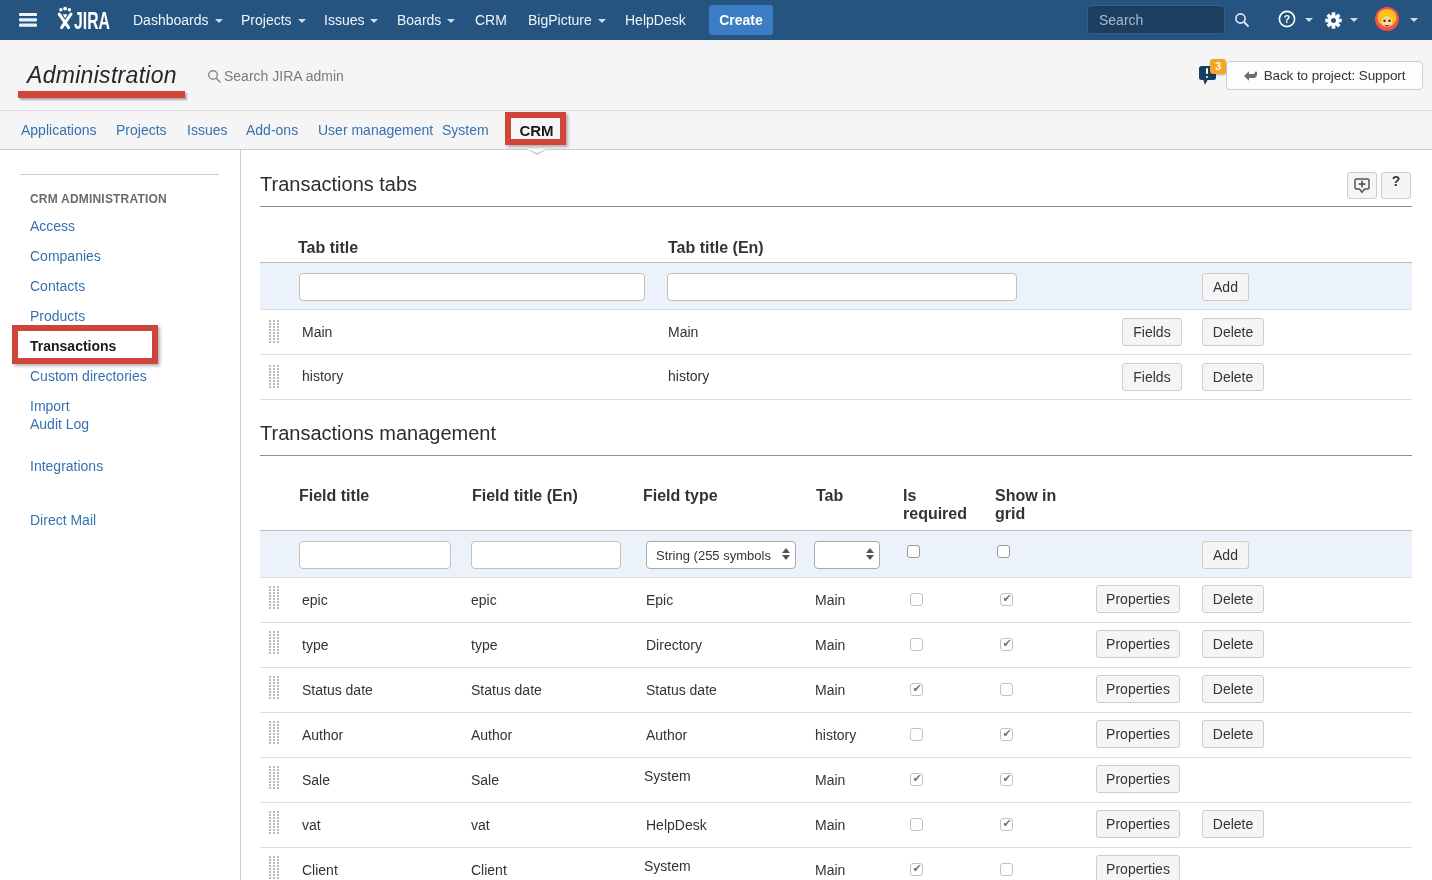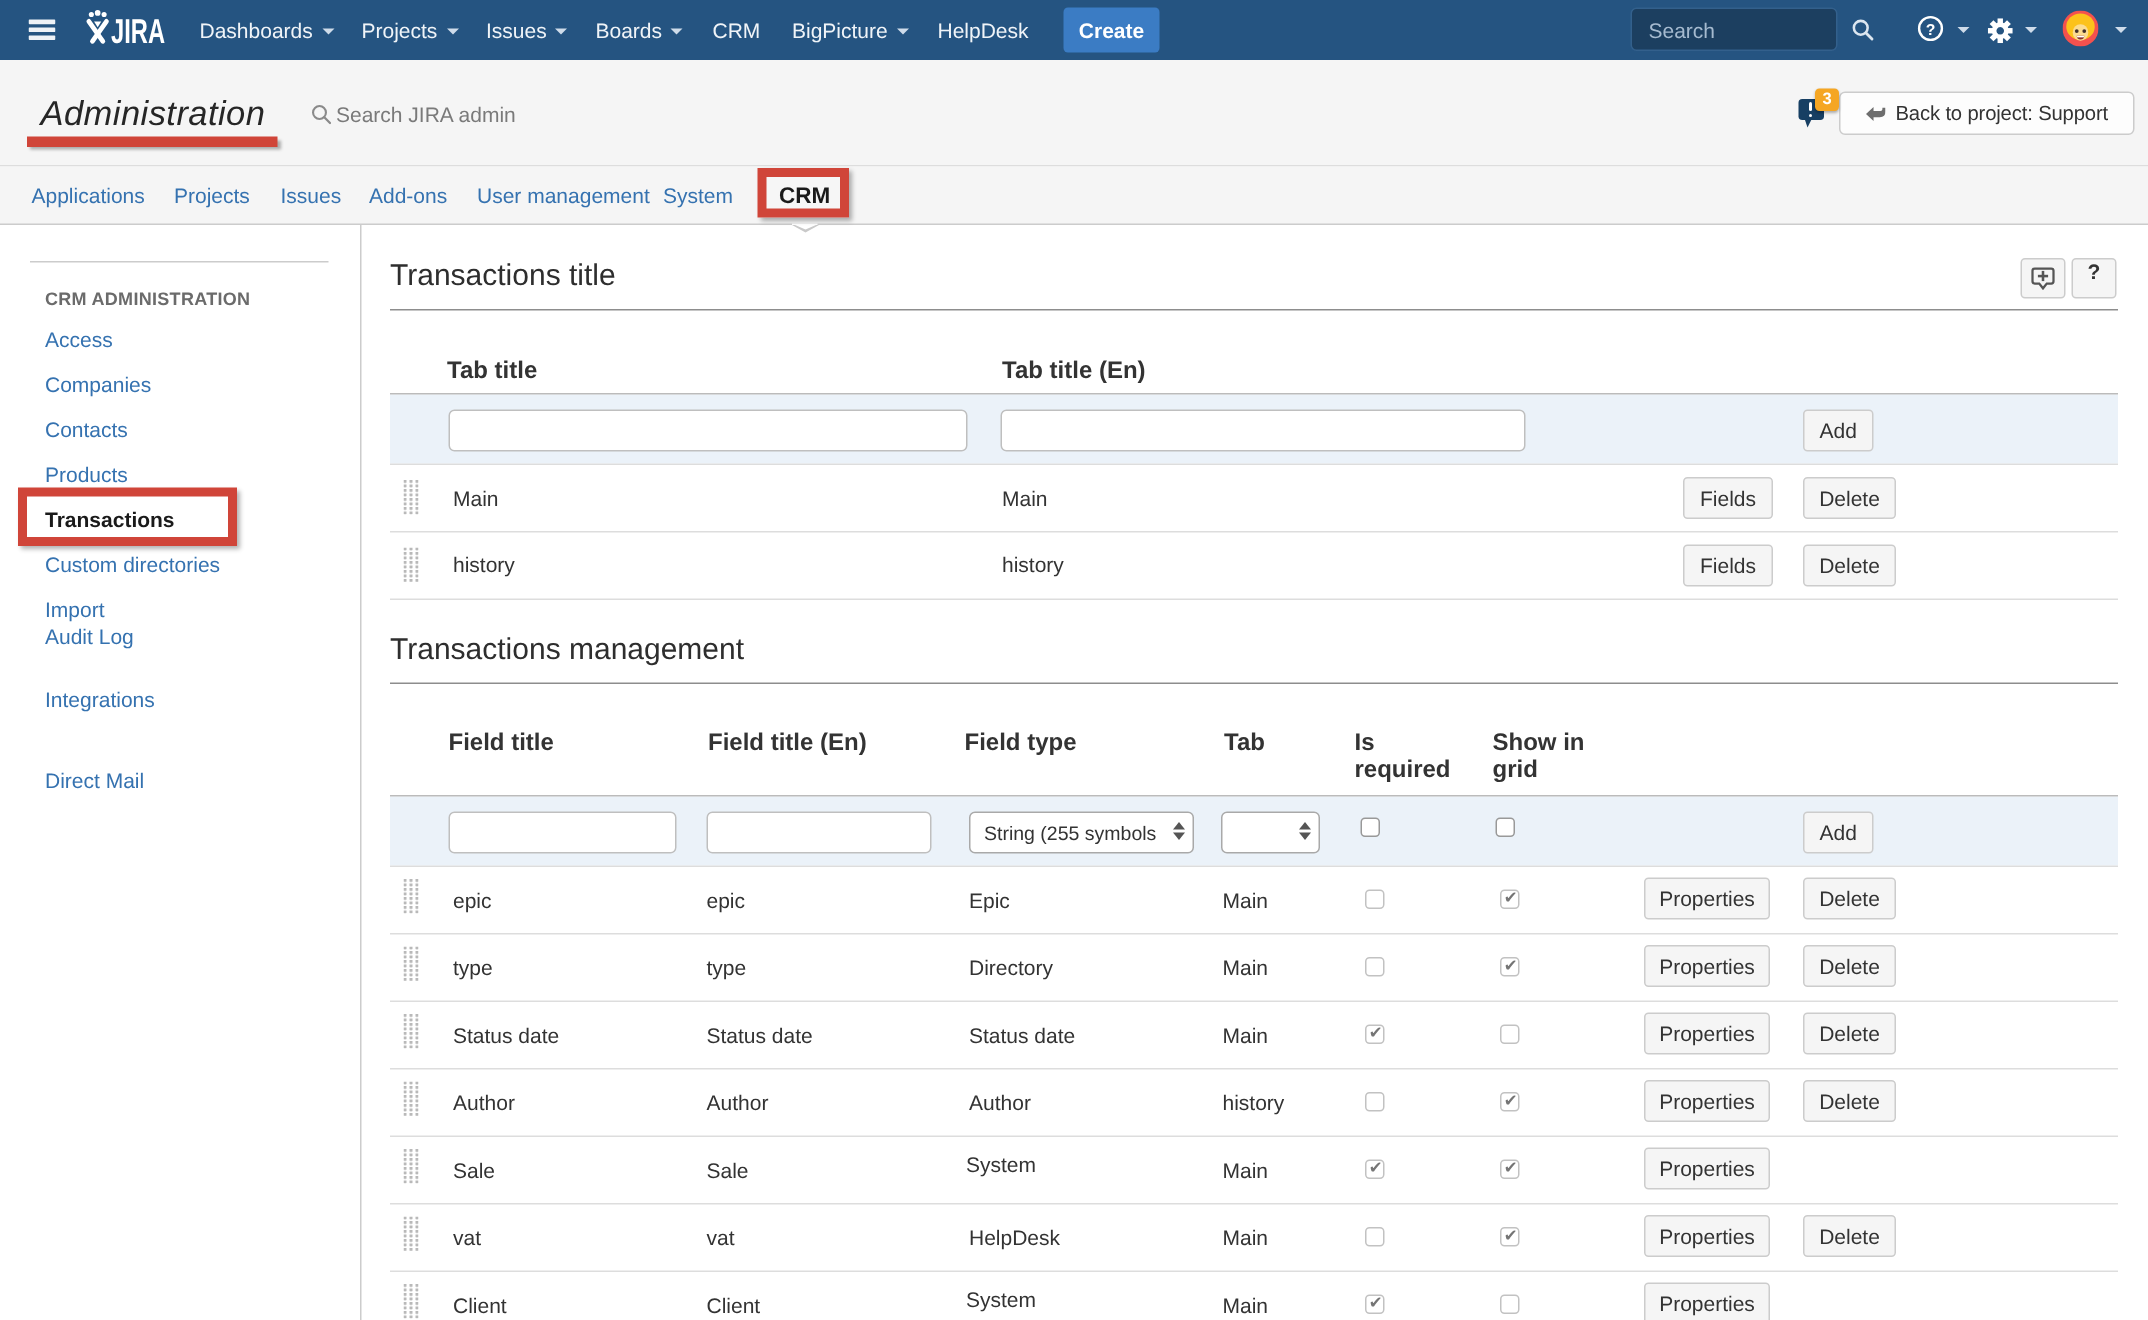--- a/index.html
+++ b/index.html
@@ -163,21 +163,21 @@
 <div class="slink" style="top:278px;">Contacts</div>
 <div class="slink" style="top:308px;">Products</div>
 <div id="transbox"></div>
 <div id="translabel">Transactions</div>
 <div class="slink" style="top:368px;">Custom directories</div>
 <div class="slink" style="top:398px;">Import</div>
 <div class="slink" style="top:416px;">Audit Log</div>
 <div class="slink" style="top:458px;">Integrations</div>
 <div class="slink" style="top:512px;">Direct Mail</div>
 
-<div class="h3" style="top:173px;">Transactions title</div>
+<div class="h3" style="top:173px;">Transactions tabs</div>
 <div class="hdiv" style="top:206px;"></div>
 <div class="btn" style="left:1347px; top:172px; width:30px; height:27px;"><svg style="margin-top:5px;" width="16" height="17" viewBox="0 0 16 17">
       <path fill="none" stroke="#555" stroke-width="1.5" d="M2.5 1 L13.5 1 Q15 1 15 2.5 L15 9.5 Q15 11 13.5 11 L10.5 11 L8 14.2 L5.5 11 L2.5 11 Q1 11 1 9.5 L1 2.5 Q1 1 2.5 1 Z"></path>
       <rect x="4.6" y="5.2" width="6.8" height="1.7" fill="#555"></rect>
       <rect x="7.15" y="2.6" width="1.7" height="6.8" fill="#555"></rect>
     </svg></div>
 <div class="btn" style="left:1381px; top:172px; width:30px; height:27px; font-weight:bold;">?</div>
 <div class="thead" style="left:298px; top:239px;">Tab title</div>
 <div class="thead" style="left:668px; top:239px;">Tab title (En)</div>
 <div class="bluerow" style="top:263px; height:46px;"></div>

